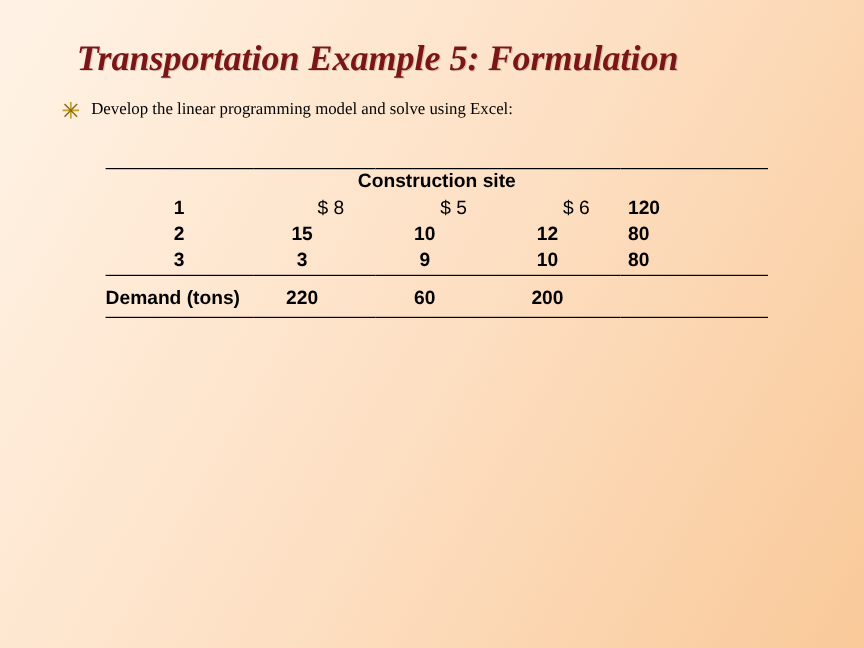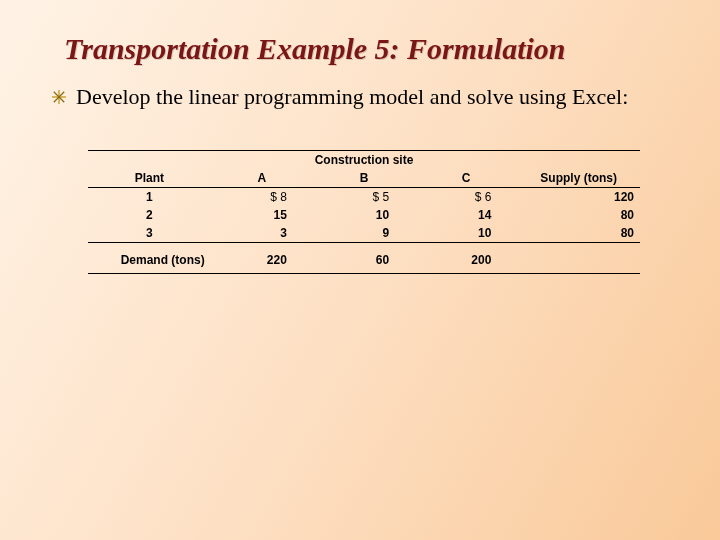--- a/index.html
+++ b/index.html
@@ -25,59 +25,58 @@
     font-weight: bold;
     font-size: 30px;
     color: #7a1616;
     text-shadow: 1px 1px 0 rgba(0,0,0,0.15);
     margin: 4px 0 18px 24px;
     white-space: nowrap;
   }
   .body-line {
     display: flex;
     align-items: center;
-    font-size: 22px;
+    font-size: 14px;
     margin-left: 12px;
     margin-bottom: 40px;
   }
   .bullet-icon {
     width: 14px;
     height: 14px;
     margin-right: 10px;
     flex: 0 0 auto;
   }
   .table-wrap {
     margin: 0 40px 0 48px;
   }
   table {
     width: 100%;
     border-collapse: collapse;
     font-family: Arial, Helvetica, sans-serif;
-    font-size: 12px;
+    font-size: 16px;
   }
   td, th {
     padding: 2px 6px;
     text-align: center;
     white-space: nowrap;
   }
   .rule-top    { border-top: 1.5px solid #000; }
   .rule-bottom { border-bottom: 1.5px solid #000; }
   .hdr { font-weight: bold; }
-  .left { text-align: right; }
+  .left { text-align: left; }
   .val { font-variant-numeric: tabular-nums; }
   .dollar-cell {
     text-align: right;
     padding-right: 26px;
   }
   .num-cell {
-    text-align: right;
     padding-right: 26px;
     margin-top: 22px;
   }
-  .supply-cell { text-align: right; }
+  .supply-cell { text-align: left; }
   .plant-col { width: 120px; }
   .site-col  { width: 100px; }
   .supply-col{ width: 120px; }
   .demand-row td { padding-top: 10px; padding-bottom: 6px; }
 </style>
 </head>
 <body>
 
 <div class="slide">
 
@@ -103,40 +102,33 @@
           <col class="supply-col">
       </colgroup>
 
       <tbody>
           <tr class="rule-top">
         <td></td>
         <td colspan="3" class="hdr">Construction site</td>
         <td></td>
       </tr>
 
-      <tr class="rule-bottom">
-        <td class="hdr">Plant</td>
-        <td class="hdr">A</td>
-        <td class="hdr">B</td>
-        <td class="hdr">C</td>
-        <td class="hdr">Supply (tons)</td>
-      </tr>
 
       <tr>
         <td class="hdr">1</td>
         <td class="dollar-cell val">$  8</td>
         <td class="dollar-cell val">$  5</td>
         <td class="dollar-cell val">$  6</td>
         <td class="hdr supply-cell">120</td>
       </tr>
       <tr>
         <td class="hdr">2</td>
         <td class="num-cell hdr val">15</td>
         <td class="num-cell hdr val">10</td>
-        <td class="num-cell hdr val">14</td>
+        <td class="num-cell hdr val">12</td>
         <td class="hdr supply-cell">80</td>
       </tr>
       <tr class="rule-bottom">
         <td class="hdr">3</td>
         <td class="num-cell hdr val">3</td>
         <td class="num-cell hdr val">9</td>
         <td class="num-cell hdr val">10</td>
         <td class="hdr supply-cell">80</td>
       </tr>
 

